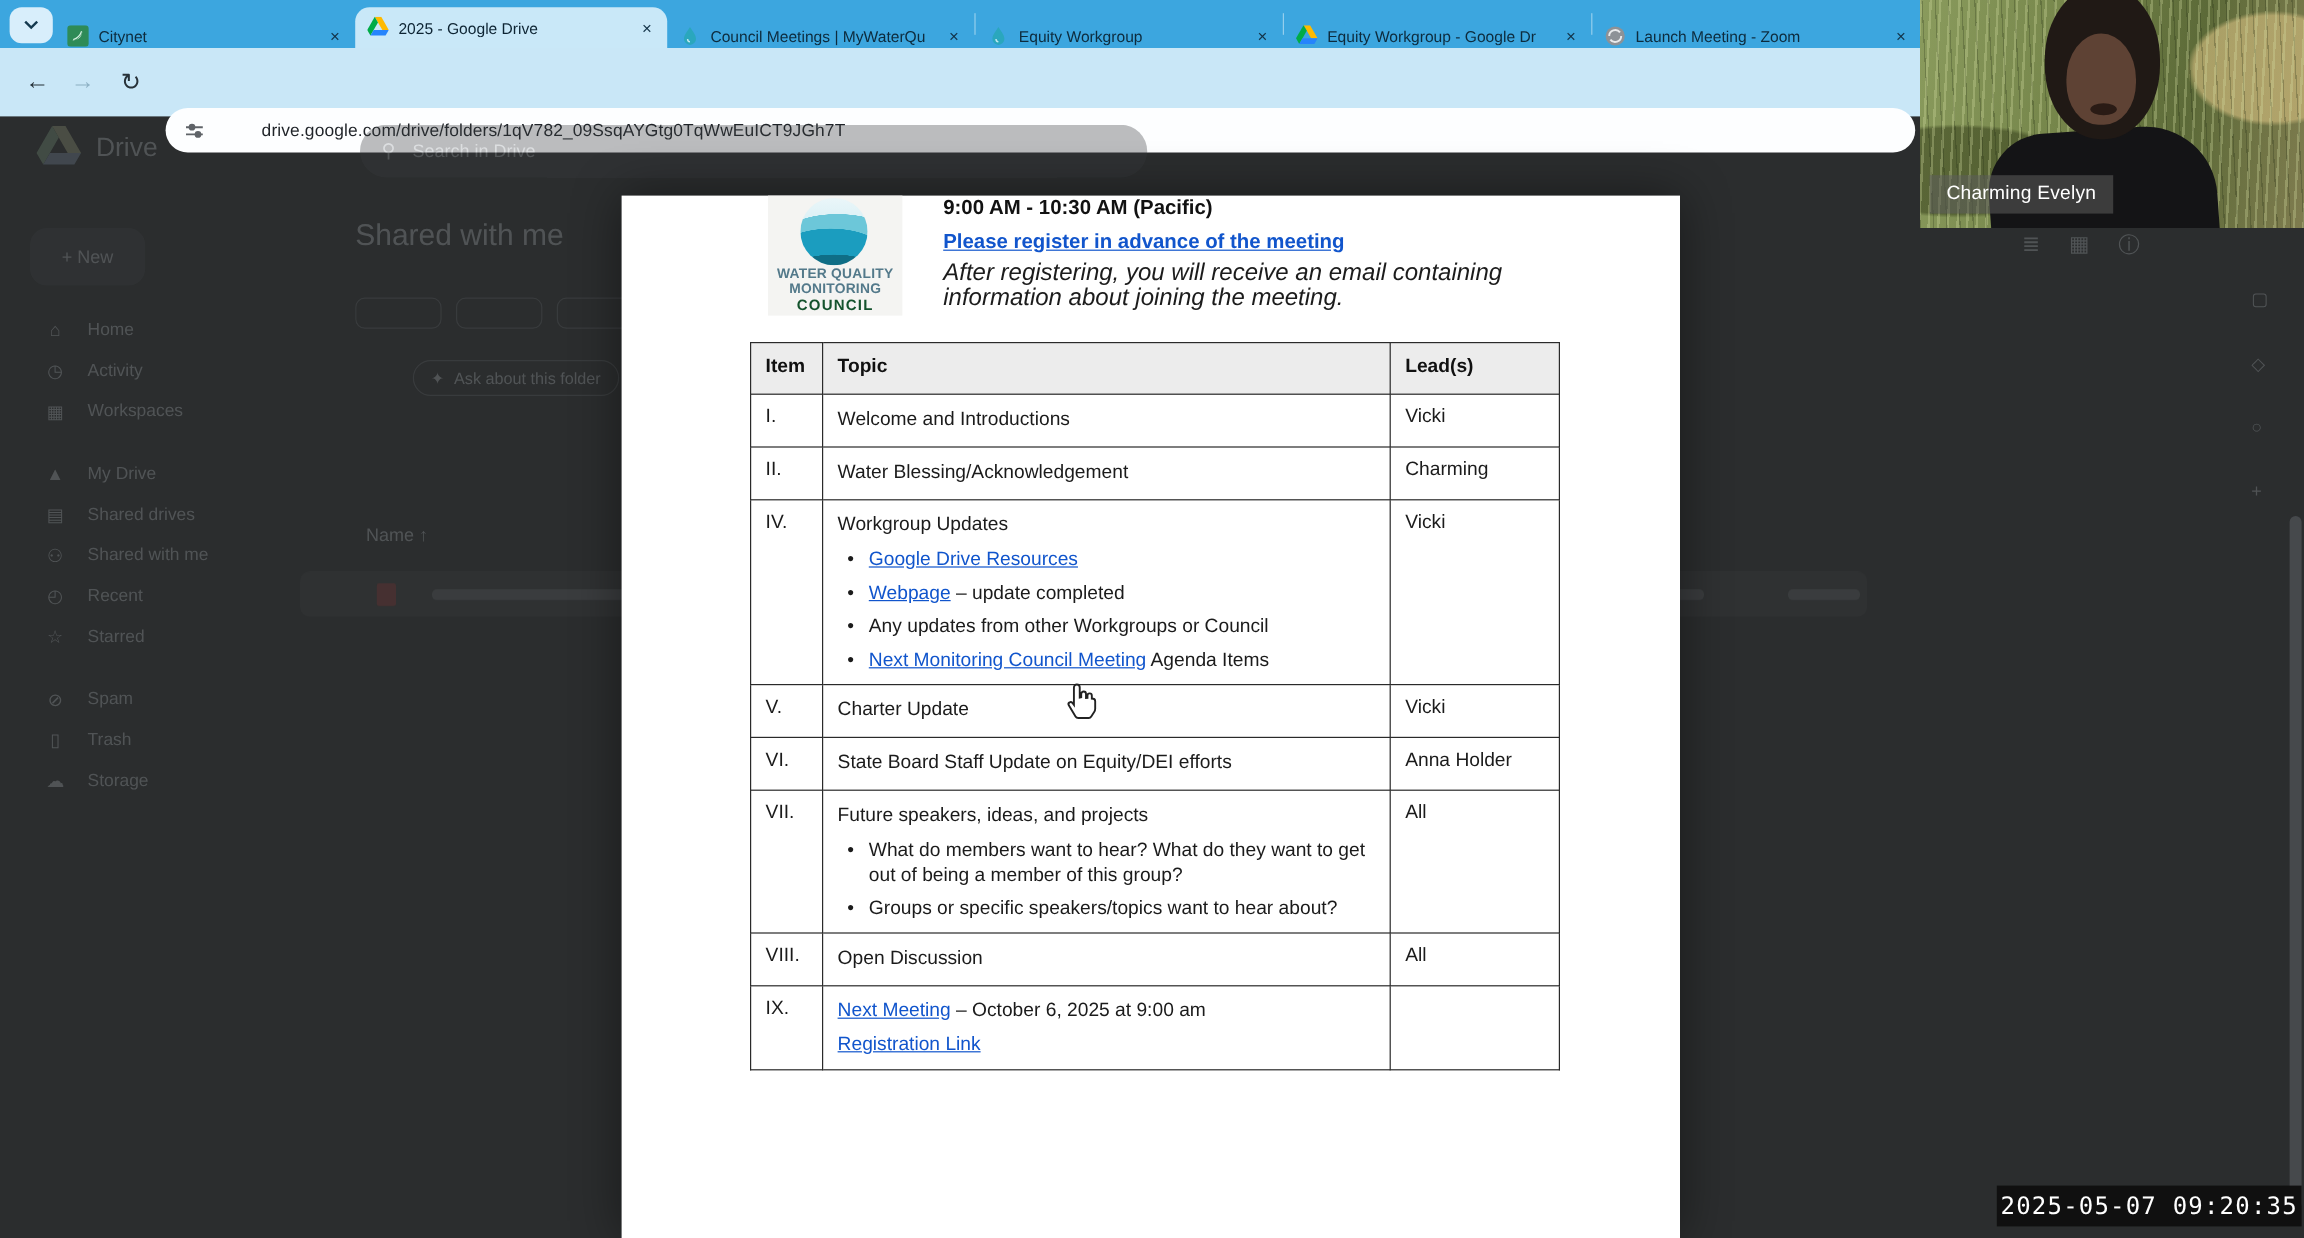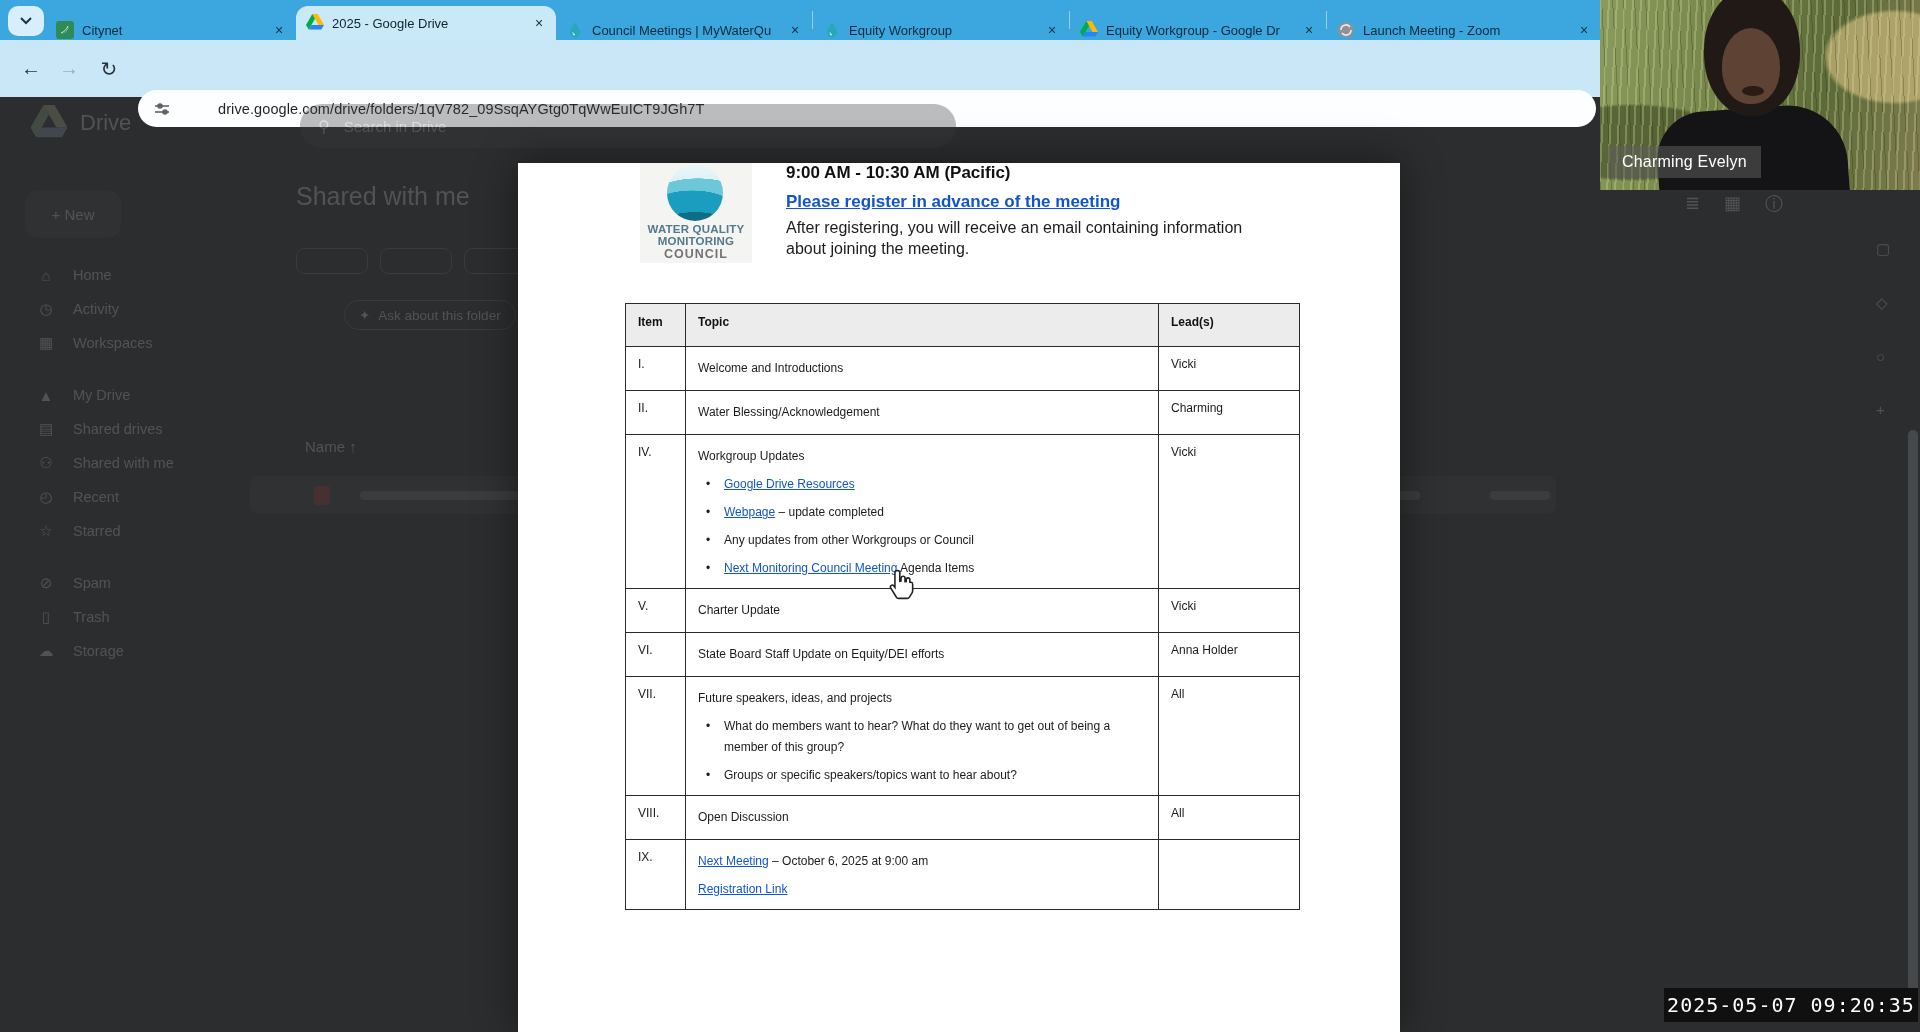--- a/index.html
+++ b/index.html
@@ -65,29 +65,29 @@
        box-shadow:0 0 40px rgba(0,0,0,.45);color:#1b1b1b;}
   #wqmc{position:absolute;left:122px;top:0;width:112px;height:100px;background:#f4f4f2;}
   #wqmc .circ{position:absolute;left:27px;top:2px;width:56px;height:56px;border-radius:50%;
         background:
           radial-gradient(ellipse 60px 22px at 50% 108%, #0f6e86 0 60%, transparent 61%),
           radial-gradient(ellipse 70px 30px at 45% 78%, #1b9dbf 0 60%, transparent 61%),
           radial-gradient(ellipse 70px 26px at 55% 52%, #6cc7d9 0 60%, transparent 61%),
           linear-gradient(#eaf6f9,#bfe6ef);}
   .wq-l{position:absolute;width:112px;text-align:center;font-weight:bold;font-size:11.5px;
         letter-spacing:.2px;color:#53798a;}
-  .wq-l.l1{top:60px;} .wq-l.l2{top:72px;} .wq-l.l3{top:84px;color:#737373;font-size:12.5px;letter-spacing:1px;}
+  .wq-l.l1{top:60px;} .wq-l.l2{top:72px;} .wq-l.l3{top:84px;color:#14532d;font-size:12.5px;letter-spacing:1px;}
   #doc-head{position:absolute;left:268px;top:0;width:520px;}
   #doc-time{font-size:17px;font-weight:bold;color:#111;}
   #doc-reg{display:inline-block;margin-top:9px;font-size:17px;font-weight:bold;color:#1155cc;
            text-decoration:underline;}
-  #doc-note{margin-top:5px;font-size:16px;line-height:21px;color:#1c1c1c;width:500px;}
-
-  #agenda{position:absolute;left:107px;top:140px;border-collapse:collapse;table-layout:fixed;
-          width:674px;font-size:12px;padding-left:28px;}
+  #doc-note{margin-top:5px;font-size:20px;line-height:21px;color:#1c1c1c;width:500px;font-style:italic;}
+
+  #agenda{position:absolute;left:107px;top:122px;border-collapse:collapse;table-layout:fixed;
+          width:674px;font-size:16px;padding-left:28px;}
   #agenda col.c-item{width:60px;} #agenda col.c-topic{width:473px;} #agenda col.c-lead{width:141px;}
   #agenda th,#agenda td{border:1.6px solid #2a2a2a;vertical-align:top;text-align:left;
           padding:10px 12px 9px 12px;font-weight:normal;}
   #agenda th{background:#ececec;font-weight:bold;color:#111;padding-top:11px;padding-bottom:11px;}
   #agenda .line{line-height:22px;}
   #agenda .line + .line{margin-top:6px;}
   #agenda .bullet{position:relative;padding-left:26px;margin-top:7px;line-height:21px;}
   #agenda .bullet::before{content:"•";position:absolute;left:8px;top:0;}
   #agenda a,.doclink{color:#1155cc;text-decoration:underline;cursor:pointer;}
   tr.r-I td,tr.r-II td,tr.r-III td,tr.r-V td,tr.r-VI td,tr.r-VIII td{height:44px;}

